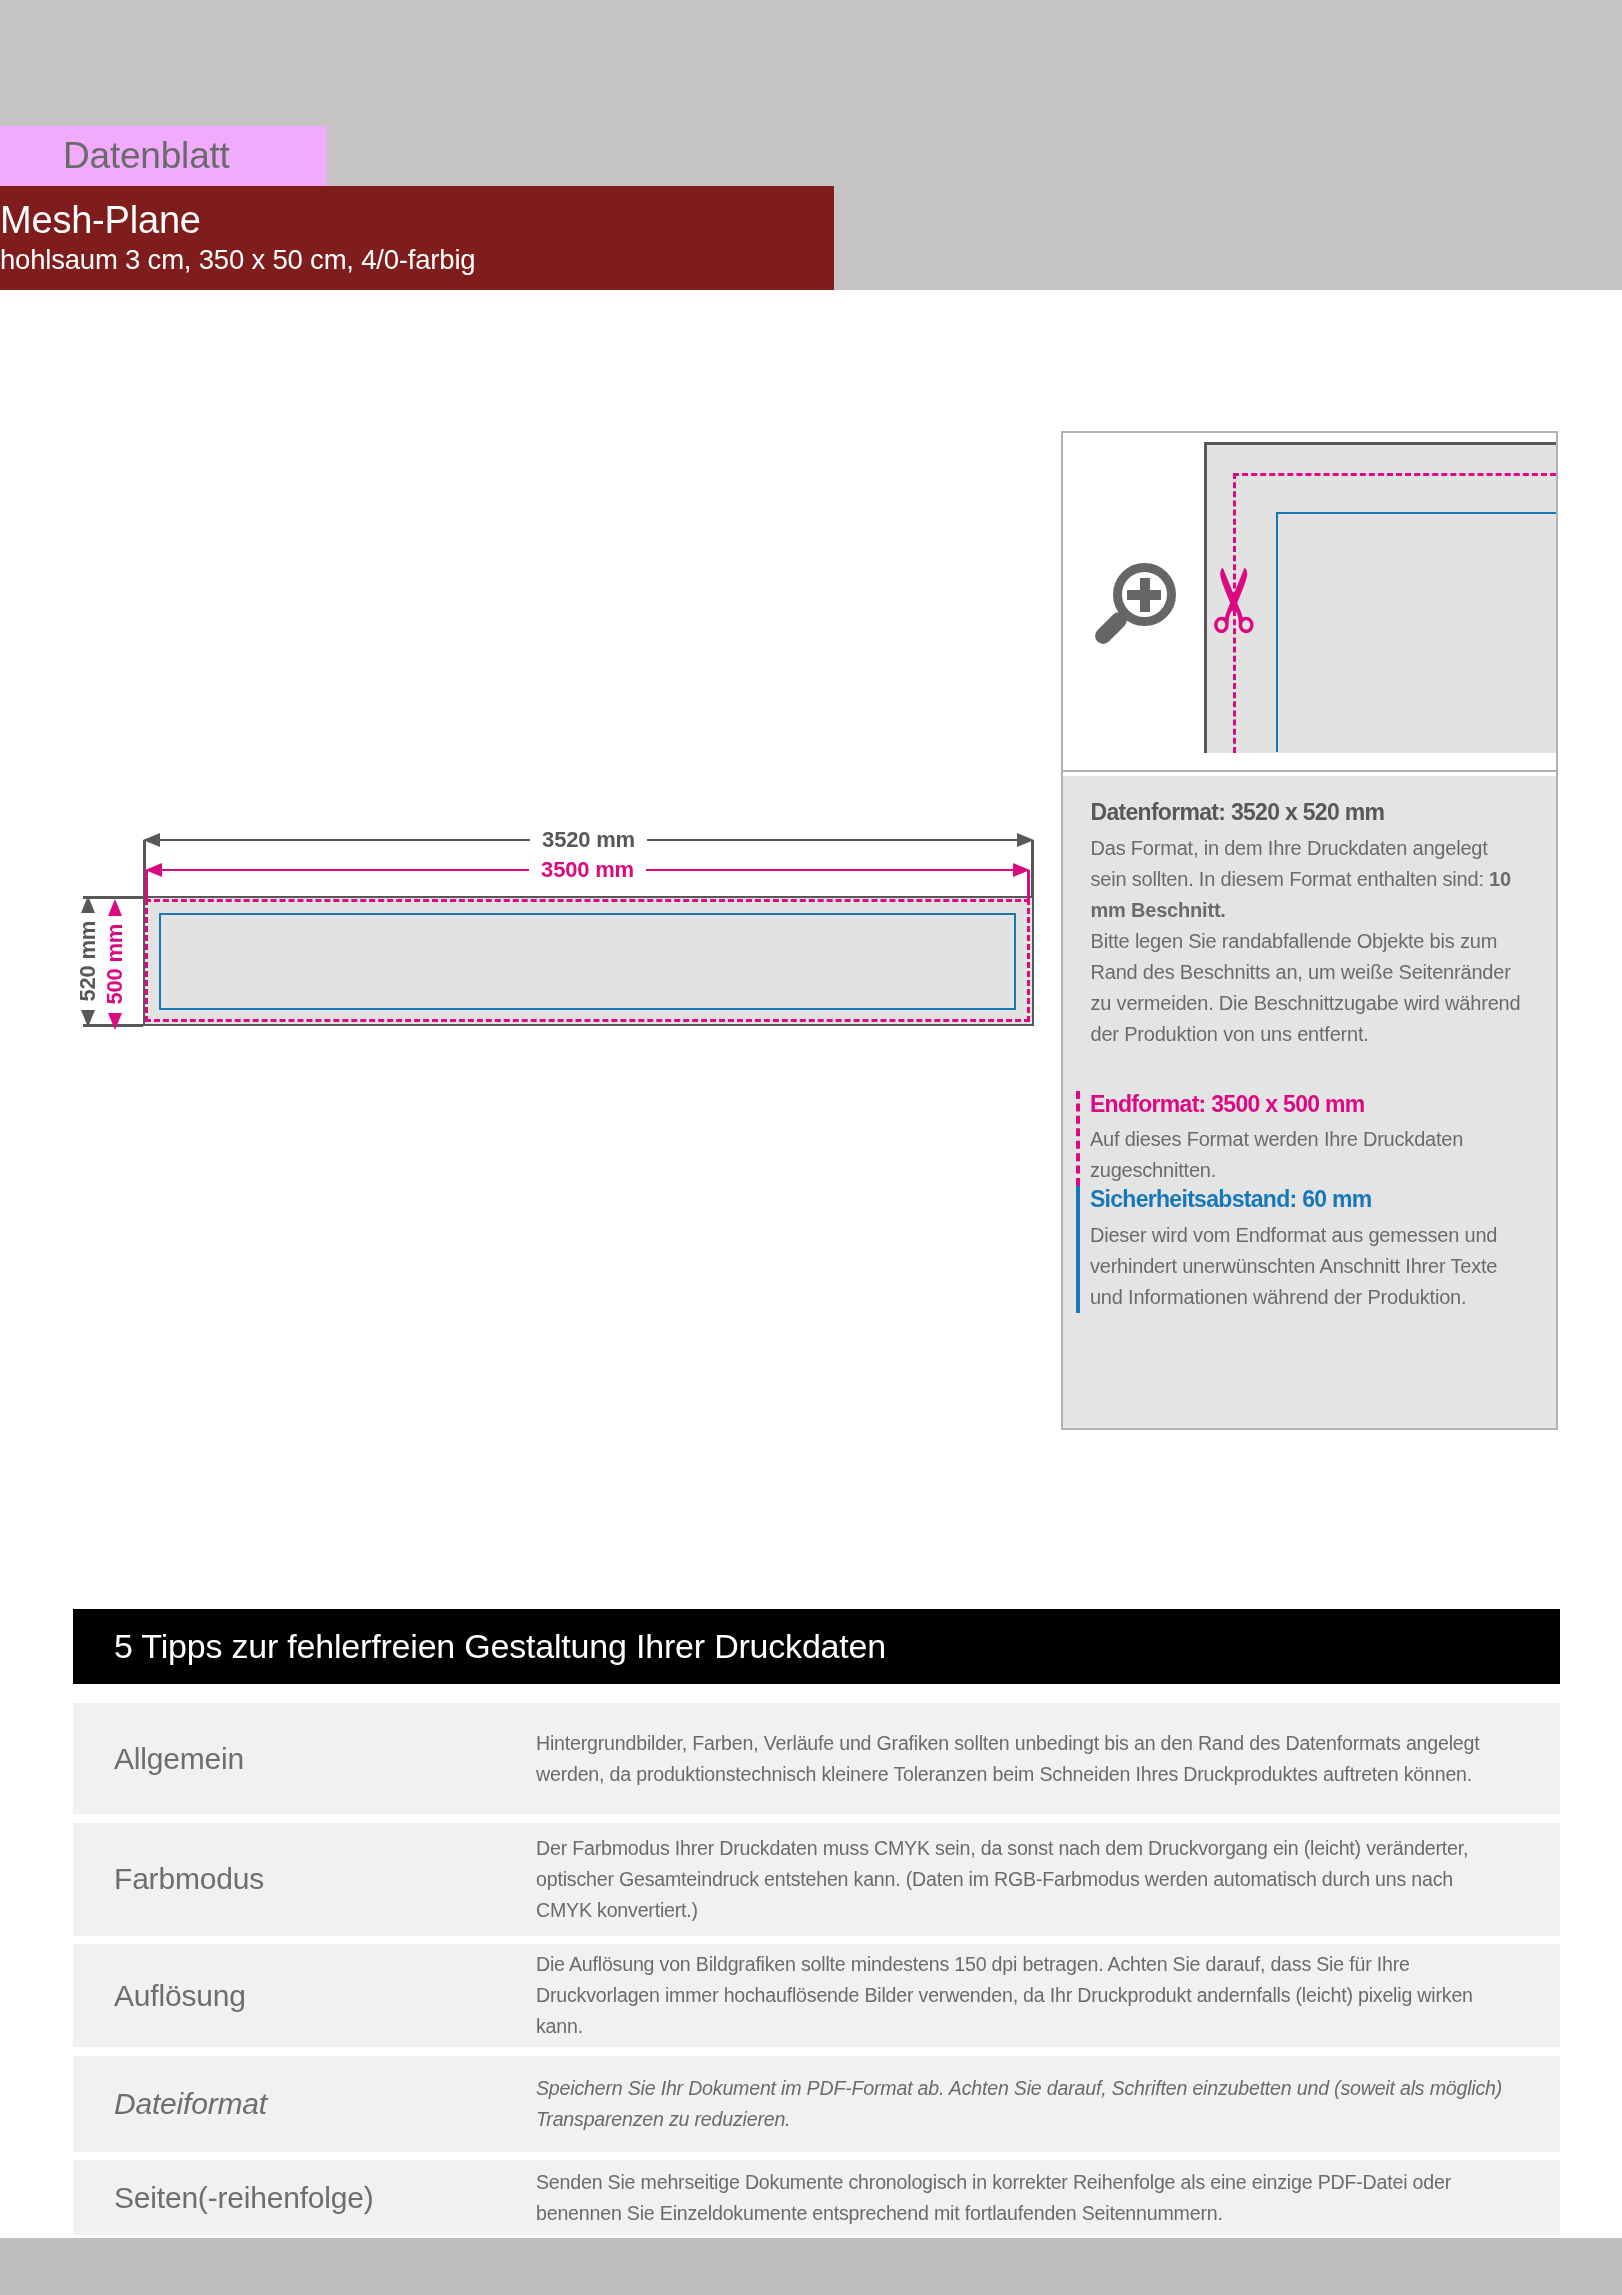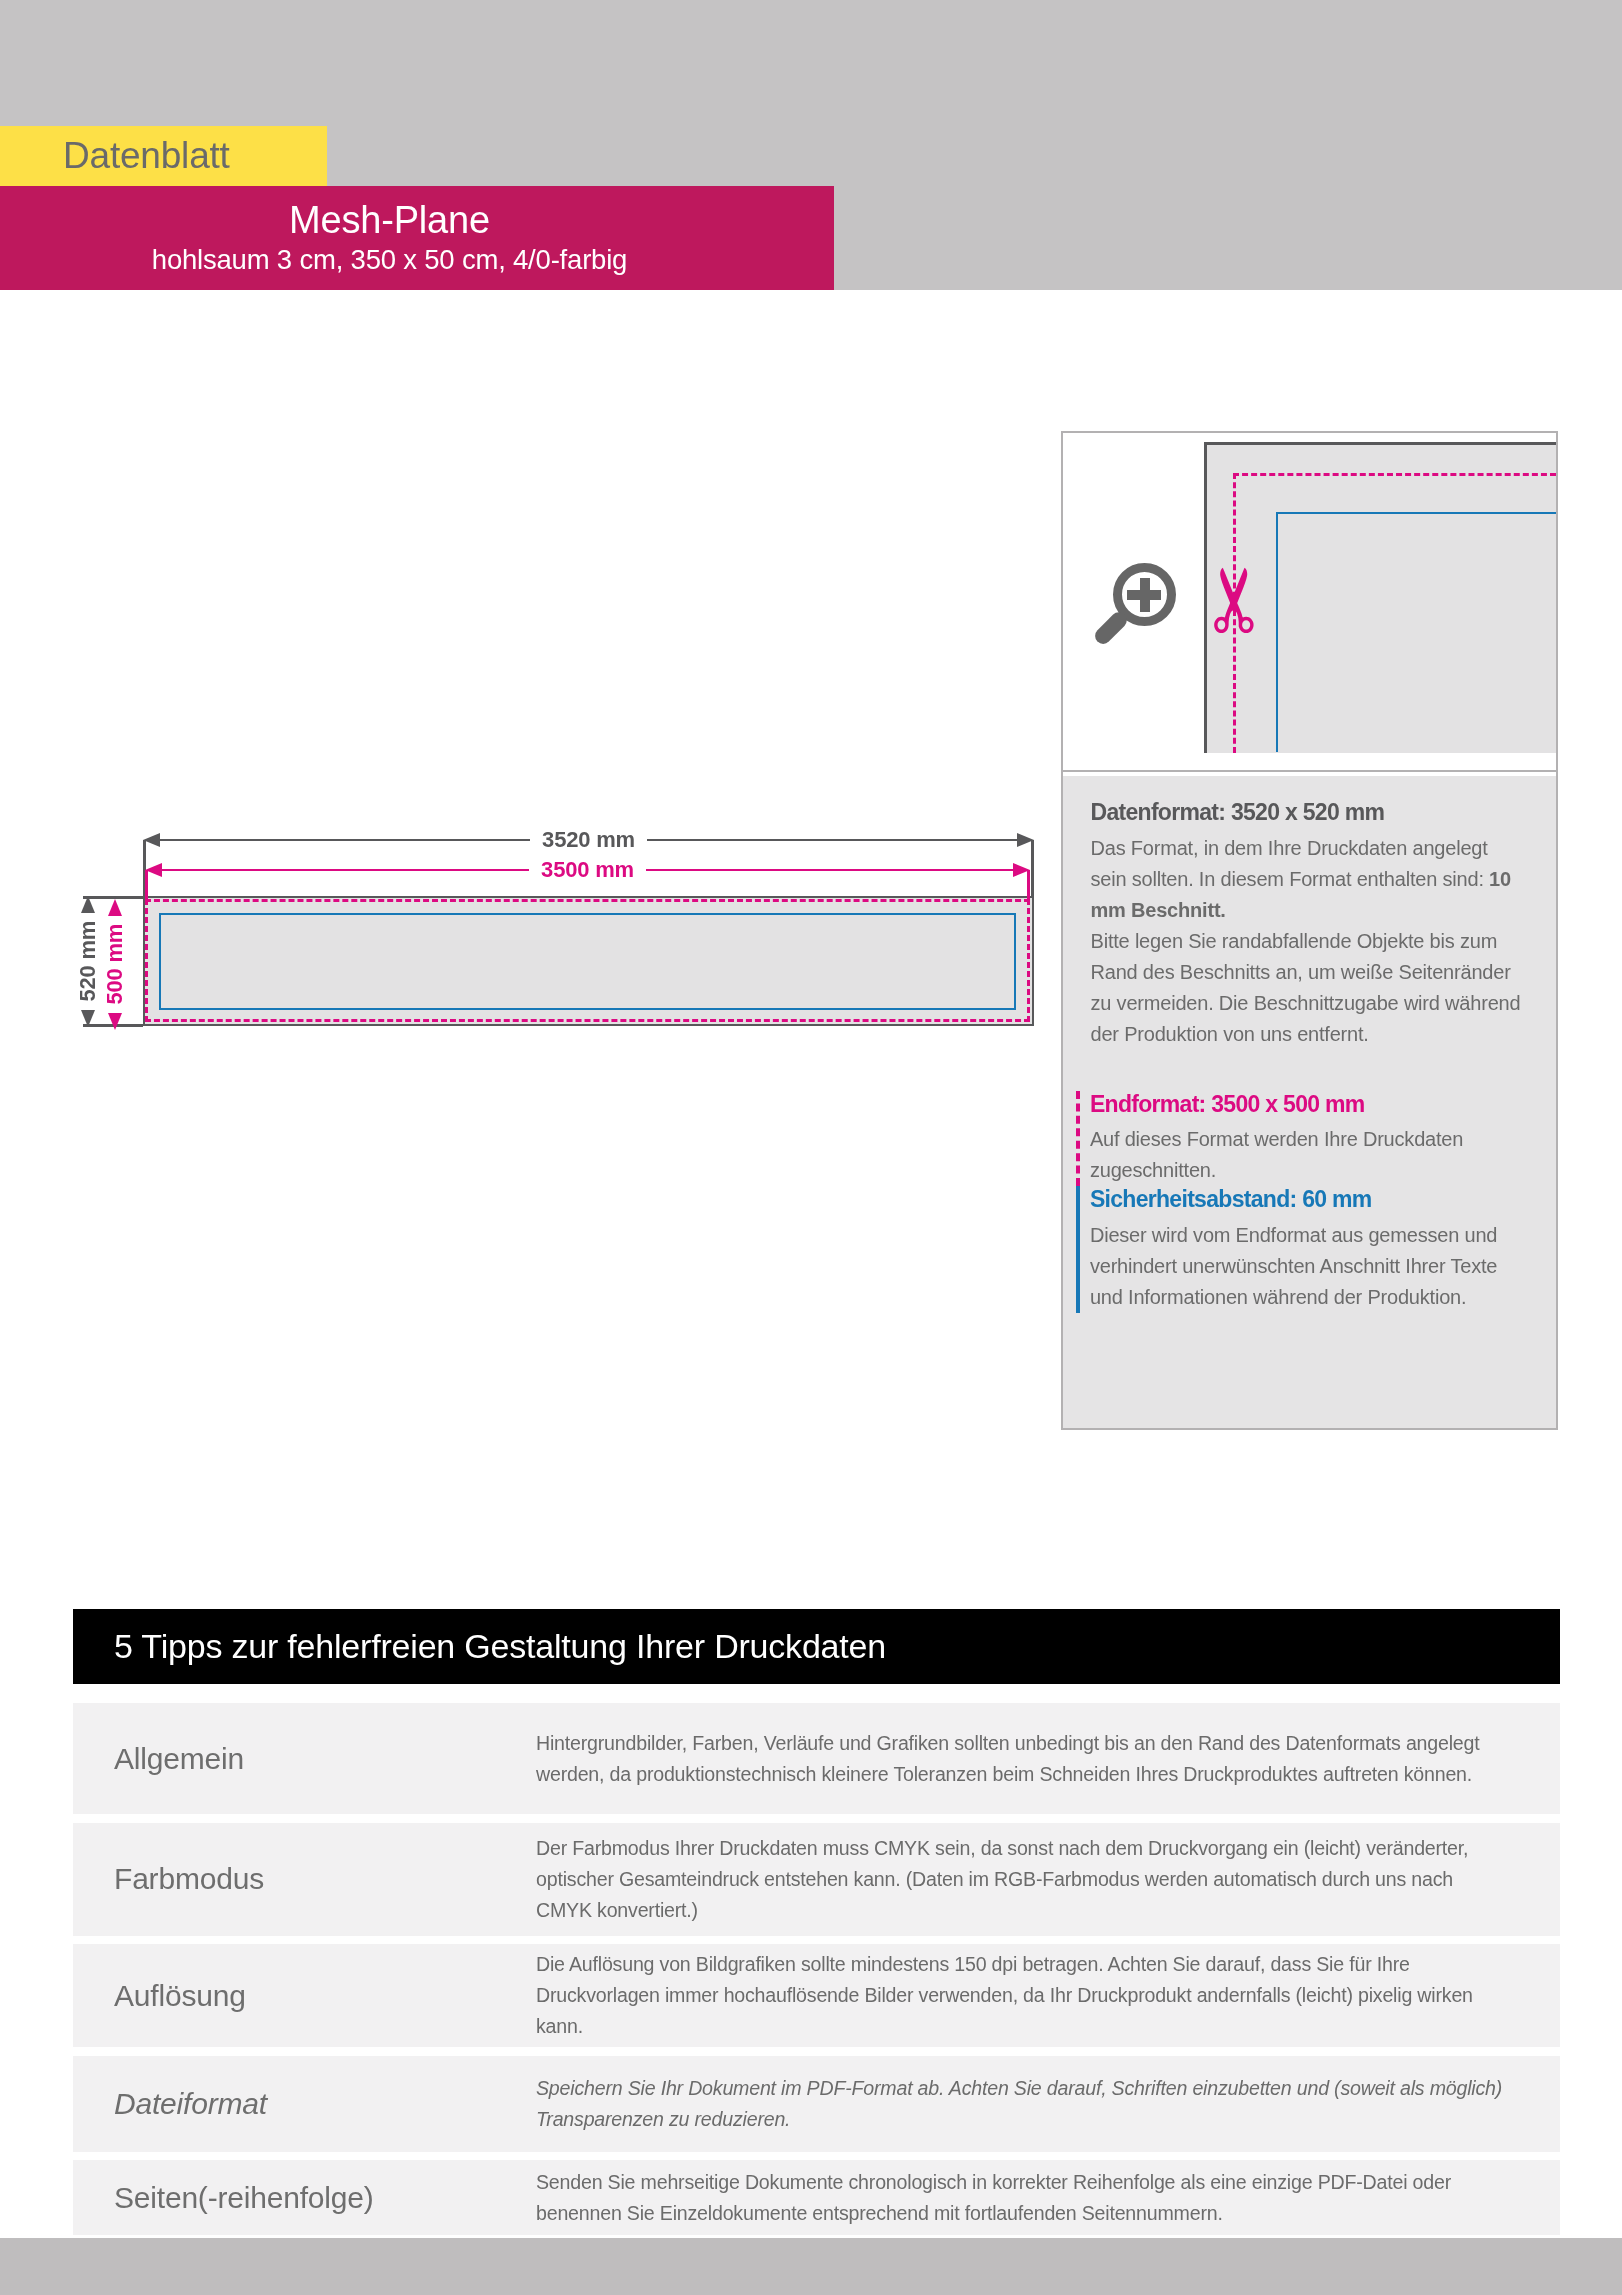--- a/index.html
+++ b/index.html
@@ -1,24 +1,24 @@
 <!DOCTYPE html>
 <html lang="de" style="font-size:10.5px"><head>
 <meta charset="utf-8">
 <style>
   html,body{margin:0;padding:0;}
   body{font-family:"Liberation Sans","DejaVu Sans",sans-serif;background:#ffffff;}
   .page{position:relative;width:1623px;height:2295px;background:#ffffff;overflow:hidden;letter-spacing:-0.2px;}
 
   
   .top-band{position:absolute;left:0;top:0;width:1623px;height:290px;background:#c5c3c4;}
-  .datenblatt-box{position:absolute;left:0;top:126px;width:327px;height:60px;background:#fde047;}
+  .datenblatt-box{position:absolute;left:0;top:126px;width:327px;height:60px;background:#f0abfc;}
   .datenblatt-box .t{padding-left:63px;line-height:60px;font-size:37px;color:#6a6a6a;}
-  .product-bar{position:absolute;left:0;top:186px;width:834px;height:104px;background:#be185d;
-    display:flex;flex-direction:column;justify-content:center;align-items:center;padding-right:55px;box-sizing:border-box;}
+  .product-bar{position:absolute;left:0;top:186px;width:834px;height:104px;background:#7f1d1d;
+    display:flex;flex-direction:column;justify-content:center;align-items:flex-start;padding-right:55px;box-sizing:border-box;}
   .product-bar .name{color:#ffffff;font-size:38px;line-height:43px;font-weight:300;}
   .product-bar .specs{color:#ffffff;font-size:27.5px;line-height:35px;font-weight:300;}
 
   
   .rect-outer{position:absolute;left:143px;top:896px;width:891px;height:130px;box-sizing:border-box;
     border:2.6px solid #58585a;background:#e3e2e3;}
   .rect-end{position:absolute;left:145px;top:899px;width:885px;height:123px;box-sizing:border-box;
     border:3.3px dashed #dc0a82;}
   .rect-safe{position:absolute;left:159px;top:913px;width:857px;height:97px;box-sizing:border-box;
     border:2.6px solid #1778b7;}

